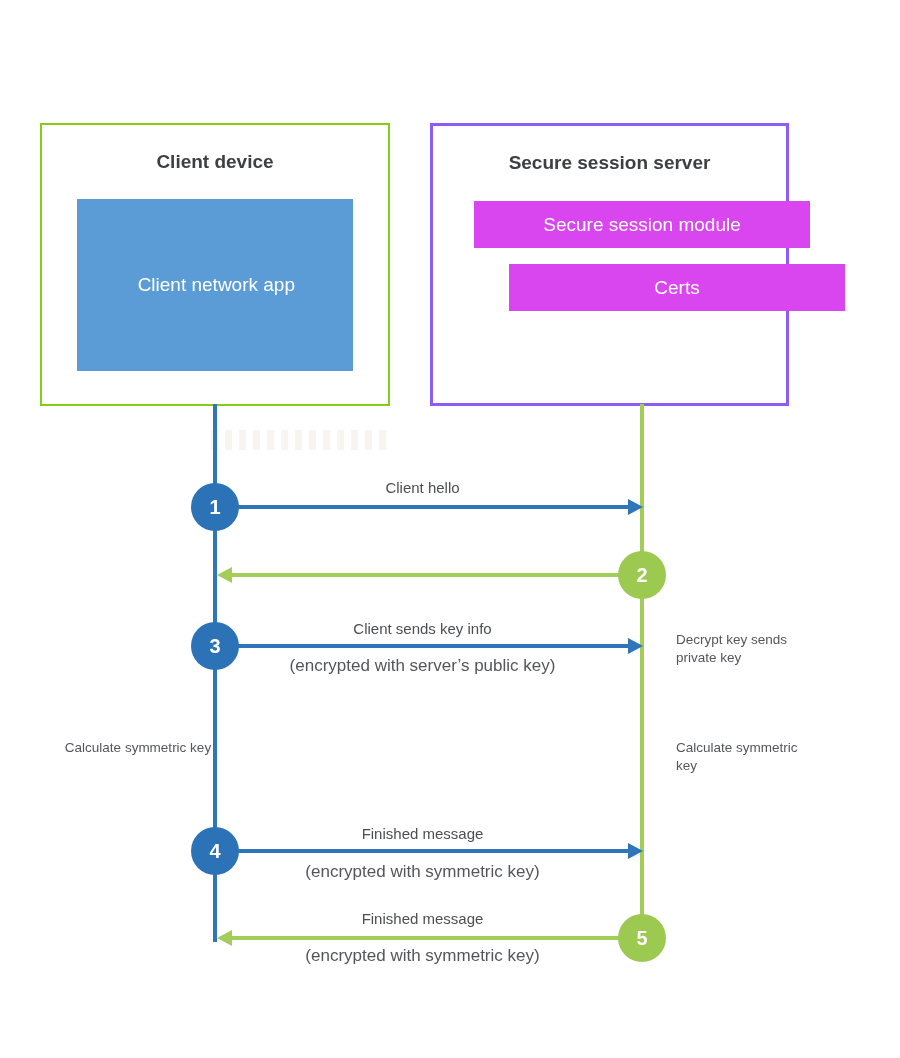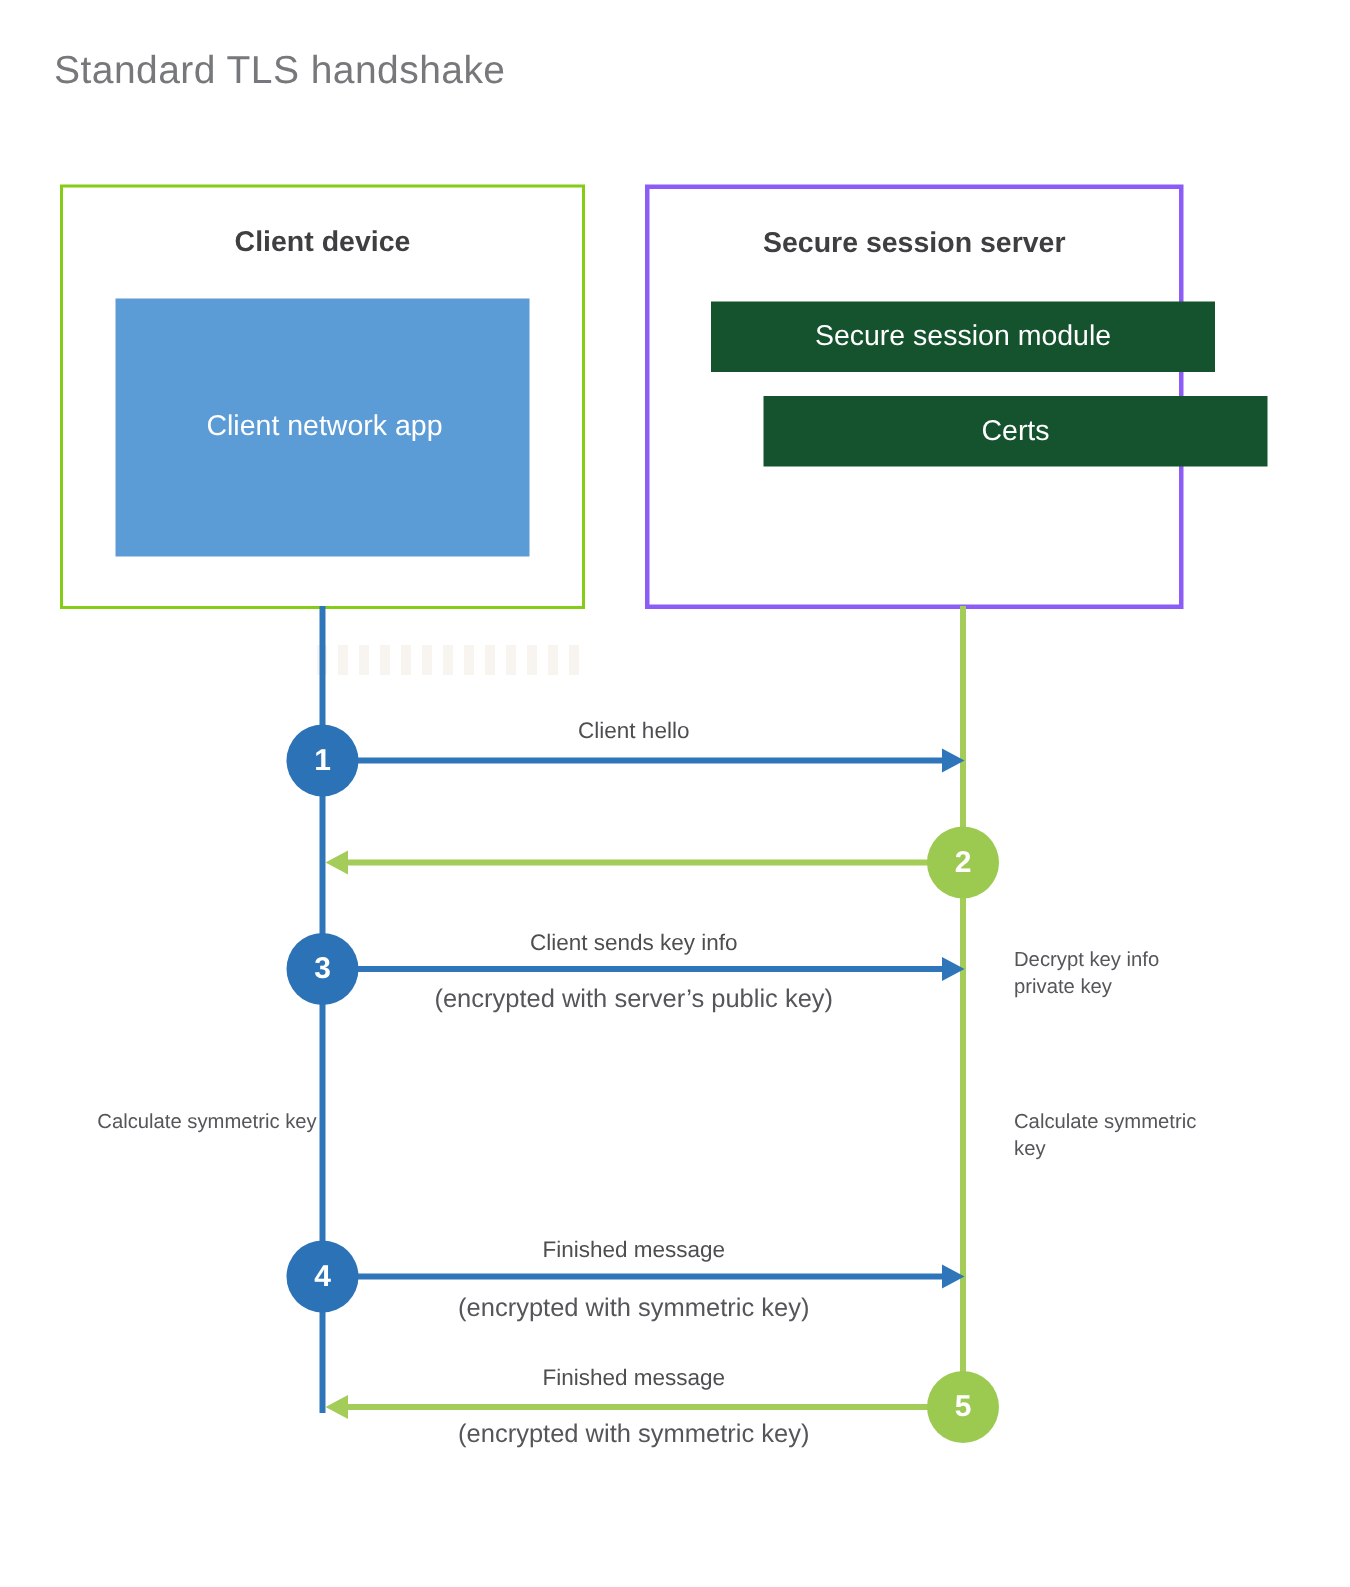--- a/index.html
+++ b/index.html
@@ -60,21 +60,21 @@
     color: #ffffff;
     font-size: 19px;
     line-height: 1.55;
   }
 
   .server-bar {
     position: absolute;
     left: 41px;
     width: 336px;
     height: 47px;
-    background: #14532d;
+    background: #d946ef;
     color: #ffffff;
     font-size: 19px;
     text-align: center;
     line-height: 47px;
   }
   .bar1 { top: 75px; }
   .bar2 { top: 138px; margin-left: 35px; }
   .bar3 { top: 199px; }
 
   
@@ -174,21 +174,20 @@
   }
   .note-decrypt    { left: 676px; top: 631px; width: 135px; text-align: left; }
   .note-calc-left  { left: 58px;  top: 739px; width: 160px; text-align: center; }
   .note-calc-right { left: 676px; top: 739px; width: 135px; text-align: left; }
 </style>
 </head>
 <body>
 
 <div class="canvas">
 
-  <div class="page-title">Standard TLS handshake</div>
 
   <div class="actor-box client-box">
     <div class="box-heading">Client device</div>
     <div class="client-app">
       <span>Client network app</span>
     </div>
   </div>
 
   <div class="actor-box server-box">
     <div class="box-heading">Secure session server</div>
@@ -231,17 +230,17 @@
   <div class="sublabel sl4">(encrypted with symmetric key)</div>
 
   <div class="circle green c5">
     <span>5</span>
   </div>
   <div class="arrow-bar green a5"></div>
   <div class="arrow-head left h5"></div>
   <div class="alabel l5">Finished message</div>
   <div class="sublabel sl5">(encrypted with symmetric key)</div>
 
-  <div class="note note-decrypt">Decrypt key info private key</div>
+  <div class="note note-decrypt">Decrypt key sends private key</div>
   <div class="note note-calc-left">Calculate symmetric key</div>
   <div class="note note-calc-right">Calculate symmetric key</div>
 
 </div>
 
 </body></html>

